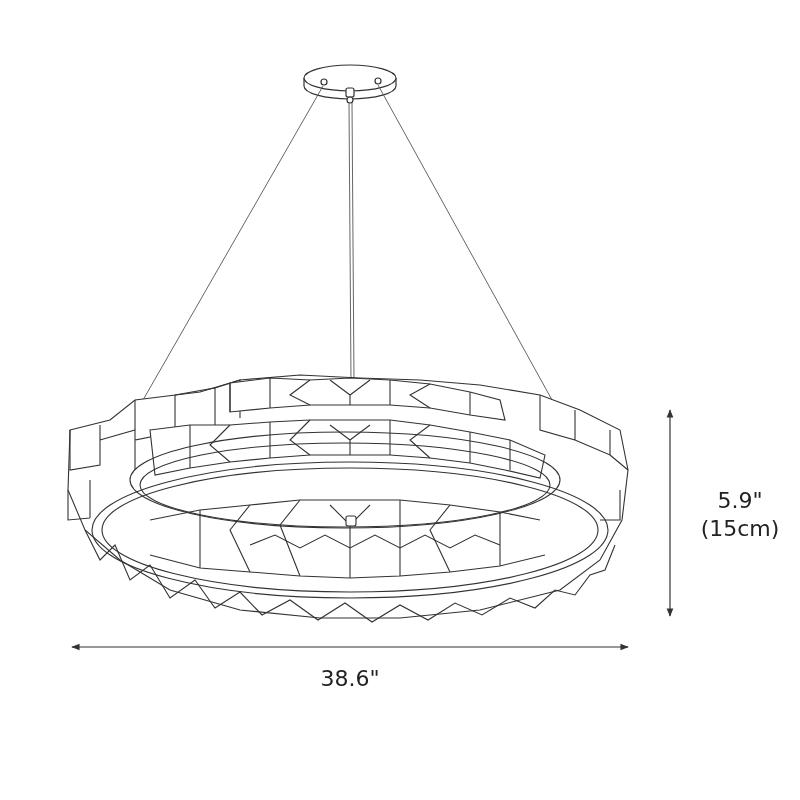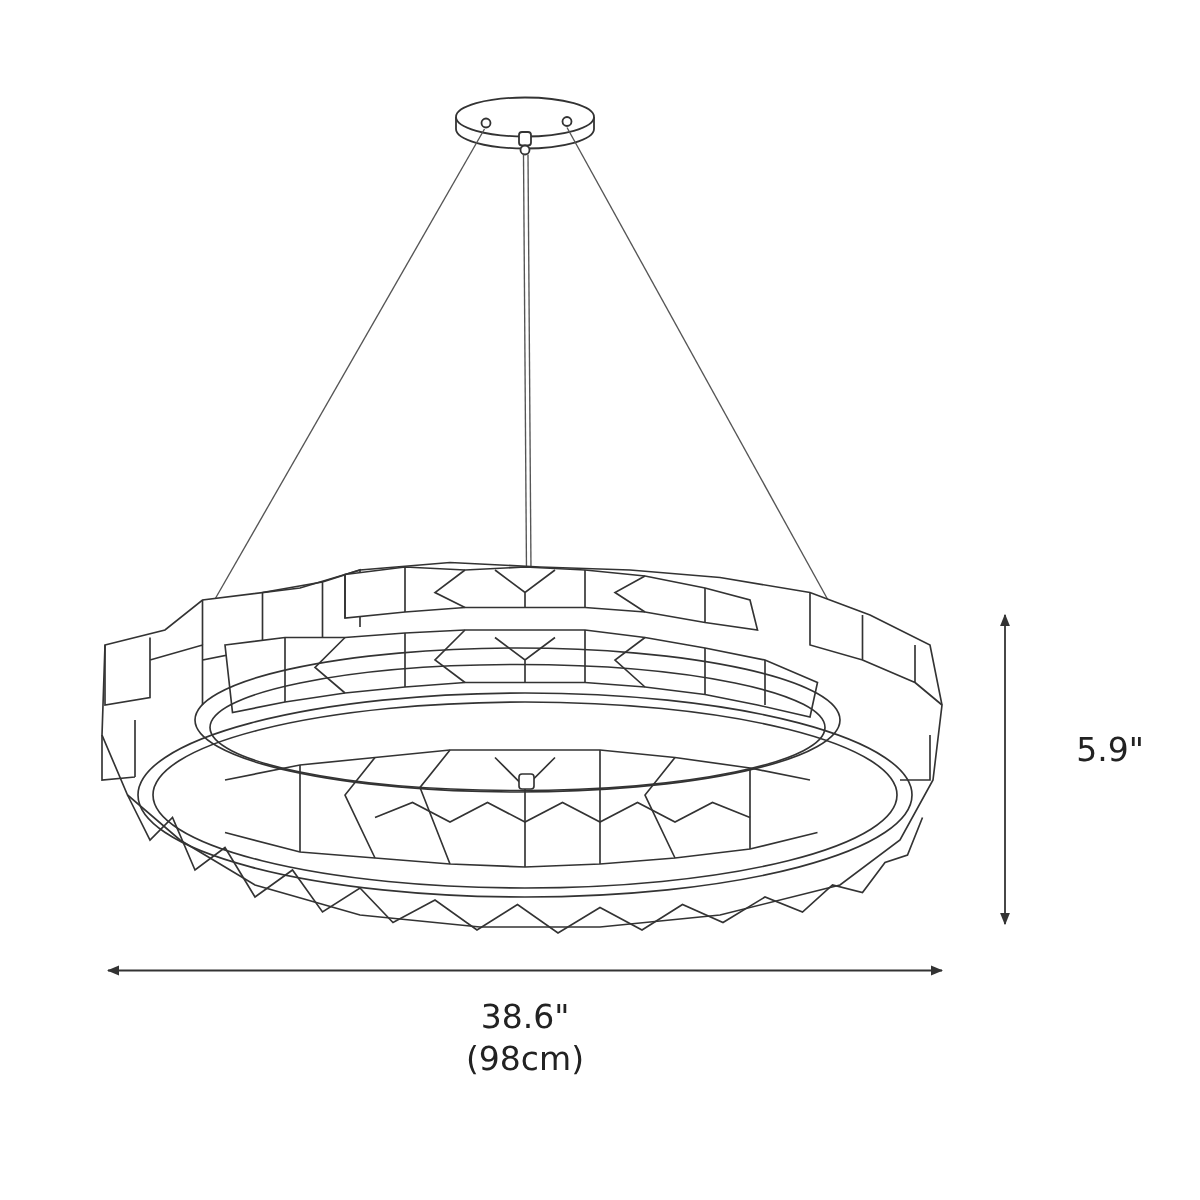--- a/index.html
+++ b/index.html
@@ -79,20 +79,20 @@
     <g>
       <line x1="72" y1="647" x2="628" y2="647" stroke="#333" stroke-width="1.2" marker-start="url(#arr)" marker-end="url(#arr)"></line>
     </g>
     <g>
       <line x1="670" y1="410" x2="670" y2="616" stroke="#333" stroke-width="1.2" marker-start="url(#arr)" marker-end="url(#arr)"></line>
     </g>
   </svg>
 
   <div class="dim-label width-label">
     <span>38.6"</span>
-    <span>(98cm)</span>
   </div>
 
   <div class="dim-label height-label">
     <span>5.9"</span>
+    <span>(15cm)</span>
   </div>
 
 </div>
 
 </body></html>

